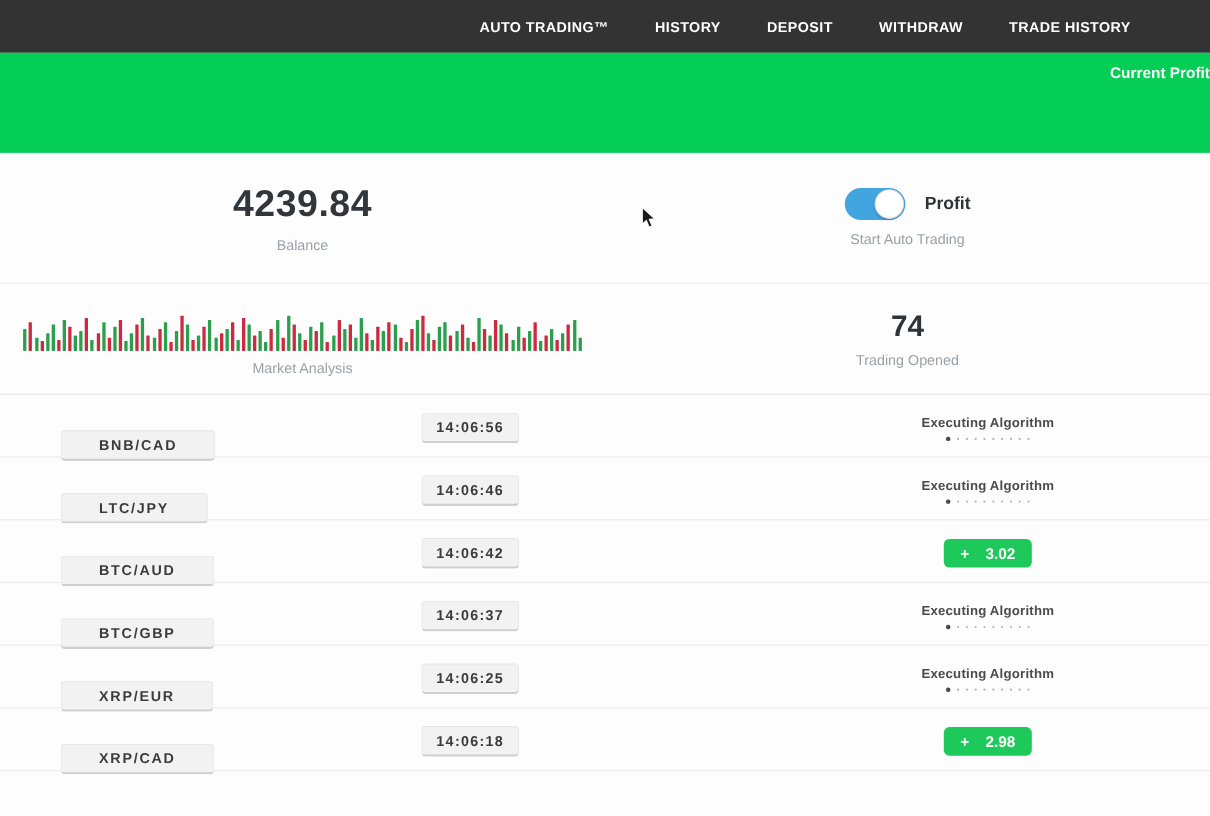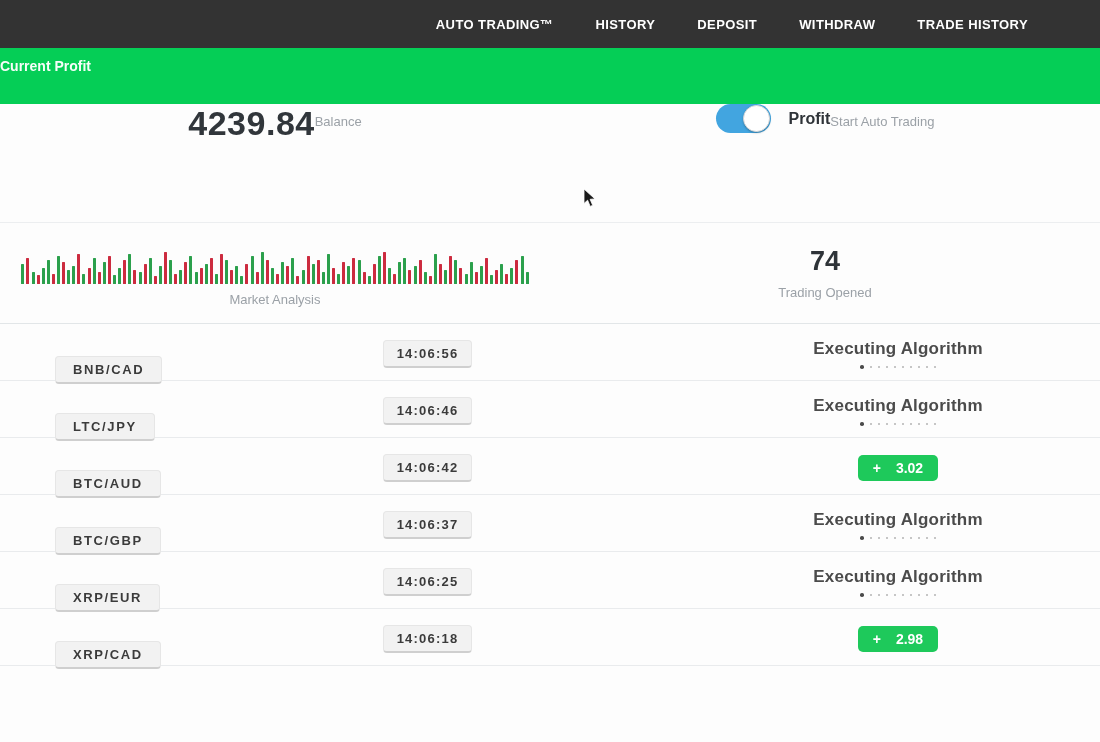--- a/index.html
+++ b/index.html
@@ -7,28 +7,28 @@
     font-family:"Liberation Sans", sans-serif; }
   .screen { position:relative; width:1100px; height:742px; background:#fdfdfd; }
 
   
   .topnav { height:48px; background:var(--nav,#333); display:flex; align-items:center;
     justify-content:flex-end; padding-right:72px; gap:42px; }
   .topnav .nav-item { color:#fff; font-size:13px; font-weight:bold;
     letter-spacing:0.4px; cursor:pointer; white-space:nowrap; }
 
   
-  .banner { height:56px; background:var(--green,#05ce56); text-align:left;
+  .banner { height:91px; background:var(--green,#05ce56); text-align:right;
     color:#fff; padding-top:10px; }
   .banner .blabel { font-size:14px; font-weight:bold; opacity:0.97; }
   .banner .bvalue { font-size:30px; font-weight:bold; margin-top:2px; letter-spacing:0.5px; }
 
   
   .summary { height:119px; display:flex; border-bottom:1px solid #eceef0; }
-  .summary .half { width:50%; display:flex; flex-direction:row; align-items:flex-start;
+  .summary .half { width:50%; display:flex; flex-direction:column; align-items:center;
     justify-content:center; }
   .balance-value { font-size:34px; font-weight:bold; color:#31363b; letter-spacing:0.5px; }
   .muted-label { font-size:13px; color:#9ba1a7; margin-top:10px; }
   .toggle-row { display:flex; align-items:center; gap:18px; }
   .toggle { width:55px; height:29px; border-radius:15px; background:var(--blue,#42a5e0);
     position:relative; cursor:pointer; }
   .toggle .knob { position:absolute; top:1px; right:1px; width:27px; height:27px;
     border-radius:50%; background:#fff; border:1px solid #d8d8d8;
     box-shadow:0 1px 2px rgba(0,0,0,0.25); }
   .toggle-label { font-size:16px; font-weight:bold; color:#2e3338; }
@@ -44,24 +44,24 @@
   .trades-value { font-size:27px; font-weight:bold; color:#2e3338; }
   .market .muted-label { margin-top:8px; }
 
   
   .trade-row { height:57px; display:grid;
     grid-template-columns:330px 195px 1fr 404px; align-items:center;
     border-bottom:1px solid #e9ebed; }
   .chip { display:inline-block; background:#f2f2f2; border:1px solid #e6e6e6;
     border-bottom:2px solid #cfcfcf; border-radius:4px; font-weight:bold;
     color:#3b3b3b; font-size:13px; }
-  .pair-chip { margin-left:55px; padding:5px 17px; letter-spacing:1.6px; justify-self:start;margin-top:32px; }
+  .pair-chip { margin-left:55px; padding:5px 34px; letter-spacing:1.6px; justify-self:start;margin-top:32px; }
   .time-chip { padding:5px 13px; letter-spacing:1.2px; justify-self:center; }
   .cell-status { justify-self:center; text-align:center; }
-  .exec-title { font-size:17px; font-weight:bold; color:#4b4b4b; letter-spacing:0.2px; }
+  .exec-title { font-size:12px; font-weight:bold; color:#4b4b4b; letter-spacing:0.2px; }
   .dots { margin-top:6px; display:flex; justify-content:center; align-items:center; gap:6px; }
   .dots .dot { width:2px; height:2px; border-radius:50%; background:#b3b3b3; }
   .dots .dot.active { width:3.5px; height:3.5px; background:#4b4b4b; }
   .badge { width:80px; height:26px; border-radius:5px; color:#fff; font-weight:bold;
     font-size:14px; display:flex; align-items:center; justify-content:space-evenly; }
   .badge.profit { background:var(--badge-green,#1ec95b); }
   .badge.loss   { background:var(--red,#d30f45); }
 
   .cursor { position:absolute; left:583px; top:188px; width:13px; height:20px; }
 </style>

